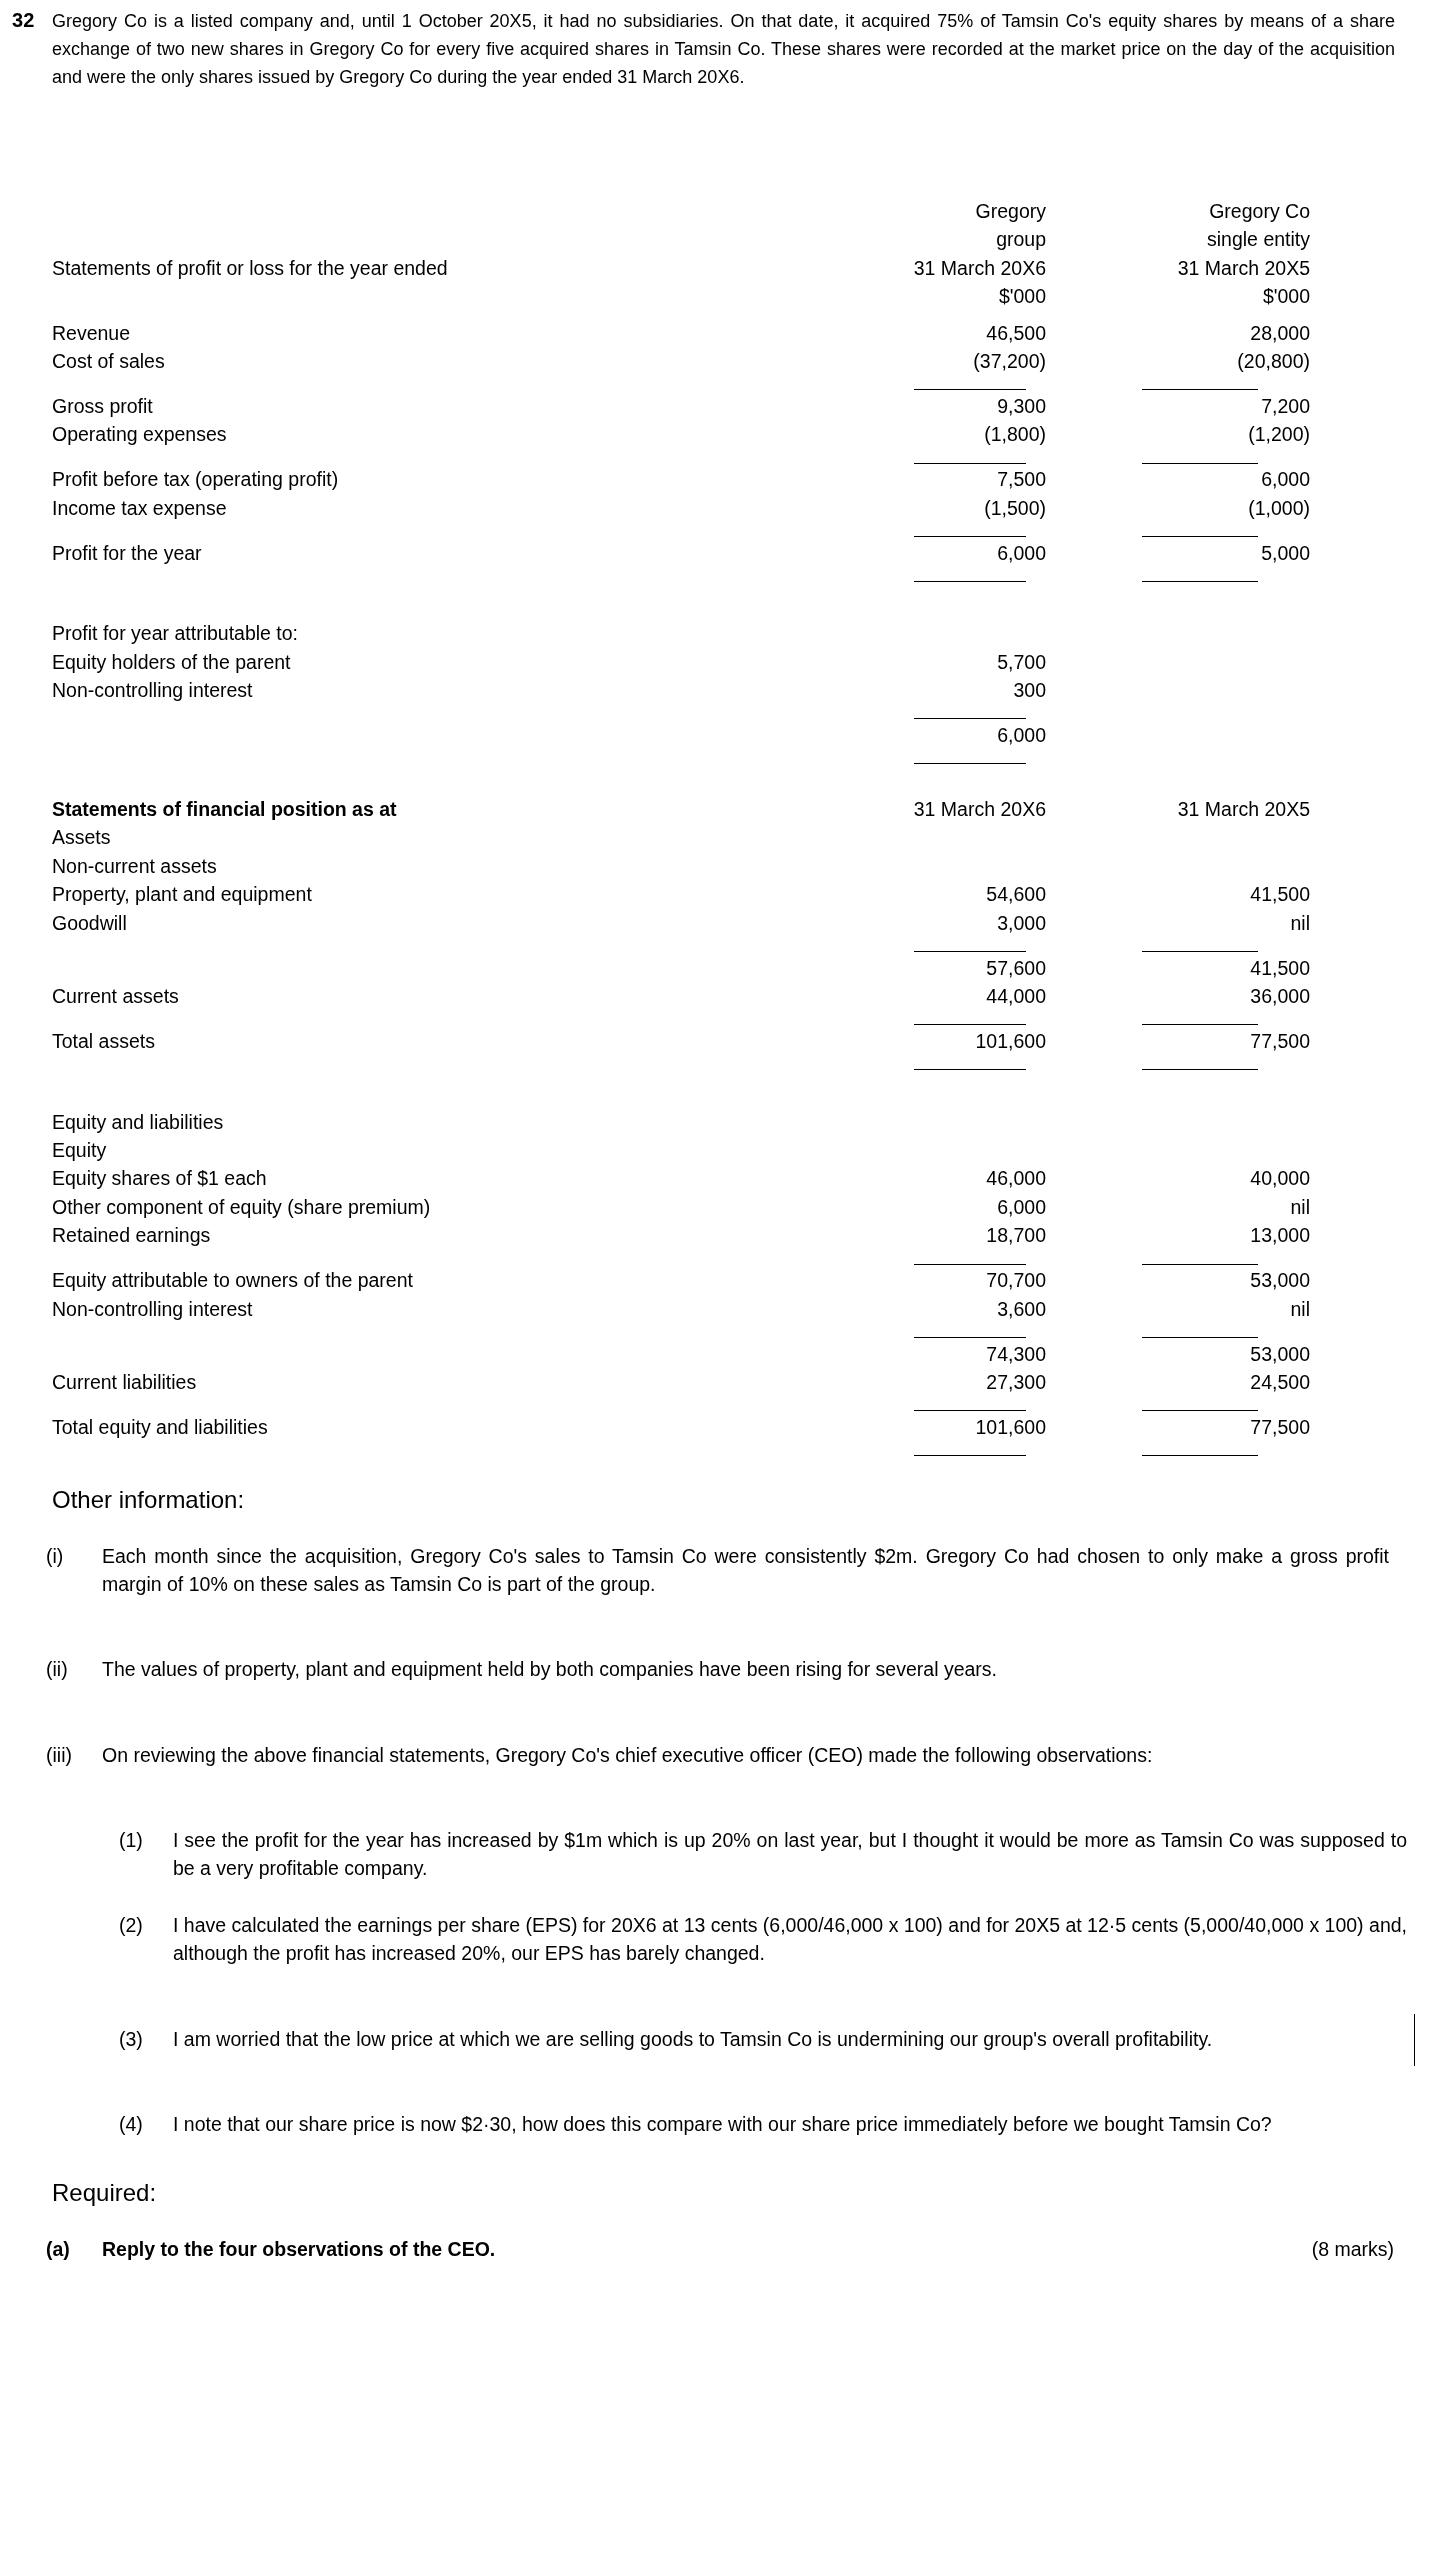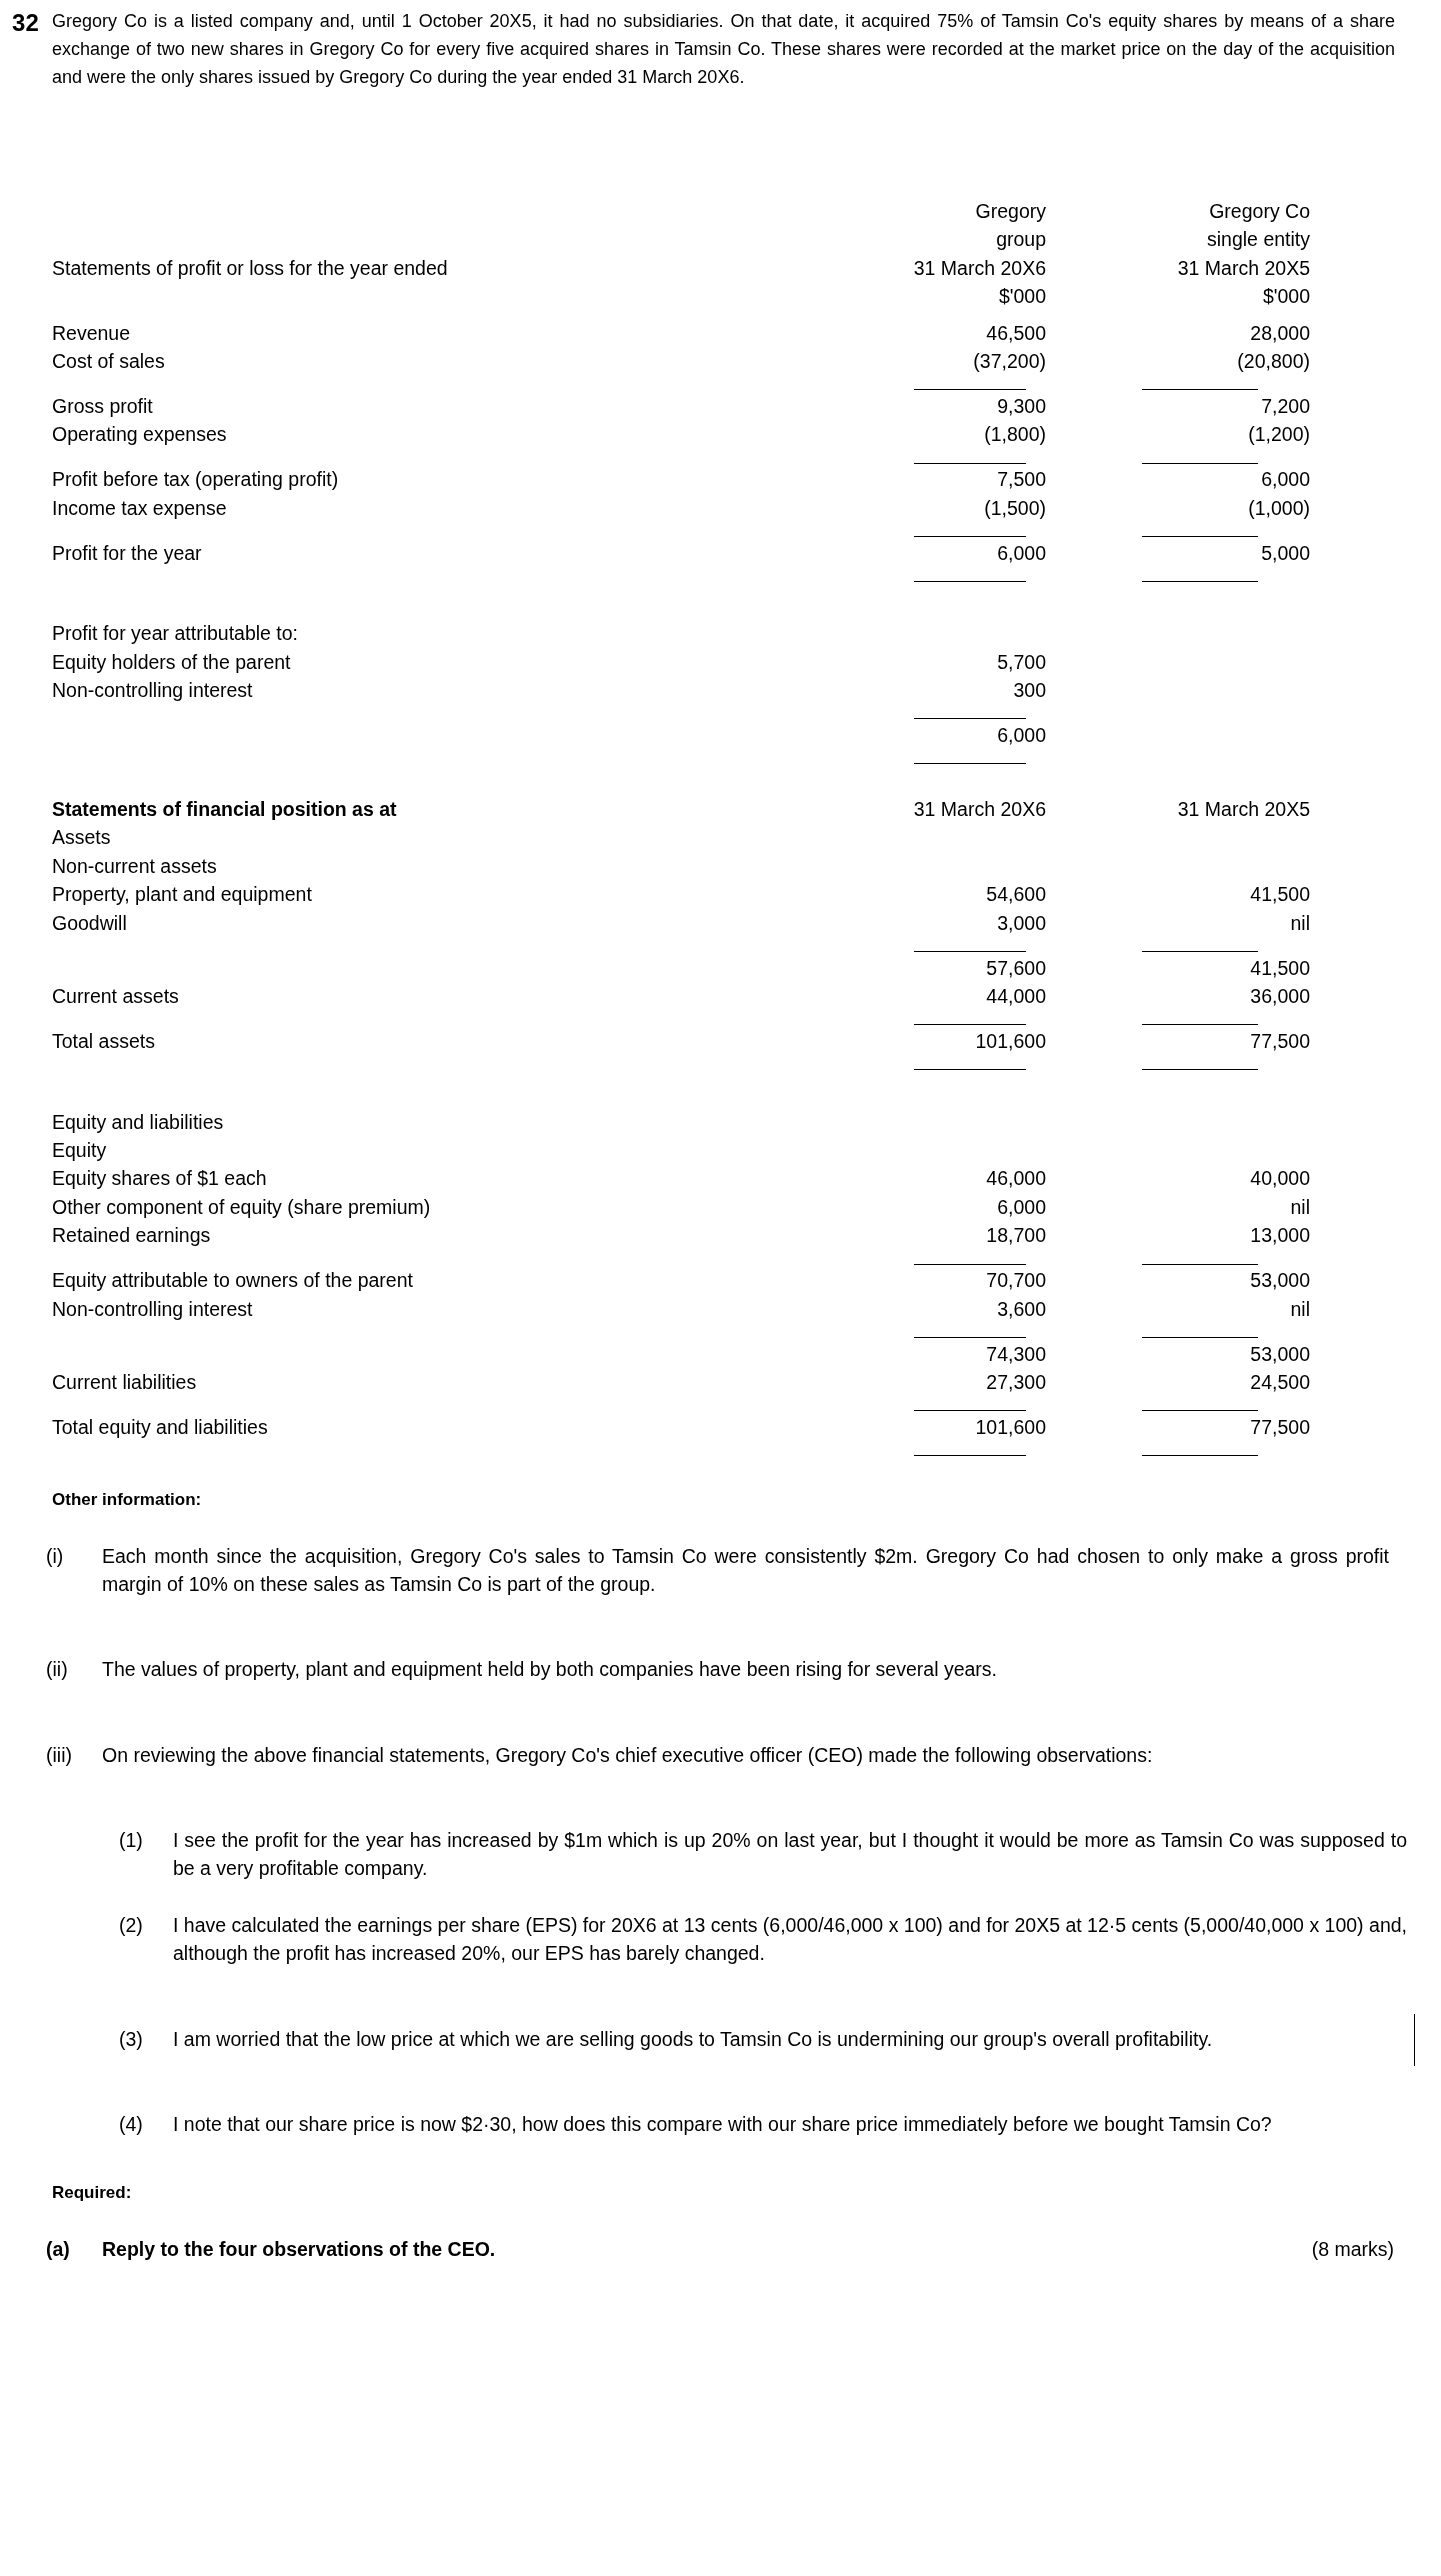--- a/index.html
+++ b/index.html
@@ -7,21 +7,21 @@
     width:1442px;height:2576px;position:relative;
     font-family:"Liberation Sans","DejaVu Sans",sans-serif;
     color:#000;
     -webkit-font-smoothing:antialiased;
   }
   .page{position:absolute;inset:0;}
 
   
   .qnum{
     position:absolute;left:12px;top:9.3px;
-    font-size:24px;font-weight:bold;letter-spacing:0.2px;
+    font-size:20px;font-weight:bold;letter-spacing:0.2px;
   }
   .para{
     position:absolute;left:52px;width:1343px;
     font-size:18px;line-height:28px;
     text-align:justify;
   }
 
   
   .fin{
     position:absolute;left:0;width:1442px;
@@ -42,21 +42,21 @@
   .li-roman{position:absolute;width:1343px;}
   .li-roman .mk{position:absolute;left:0;width:53px;}
   .li-roman .tx{position:absolute;left:56px;width:1287px;
     font-size:19.5px;line-height:28px;text-align:justify;}
   .li-num{position:absolute;width:1289px;}
   .li-num .mk{position:absolute;left:0;width:53px;}
   .li-num .tx{position:absolute;left:54px;width:1234px;
     font-size:19.5px;line-height:28px;text-align:justify;}
   .mk{font-size:19.5px;line-height:28px;}
 
-  .hd{position:absolute;left:52px;font-size:17px;line-height:28px;font-weight:bold;}
+  .hd{position:absolute;left:52px;font-size:24px;line-height:28px;font-weight:normal;}
   .bold{font-weight:bold;}
 
   
   .changebar{position:absolute;width:0;border-left:1.6px solid #000;}
 </style>
 </head>
 <body>
 
 <div class="page">
 

